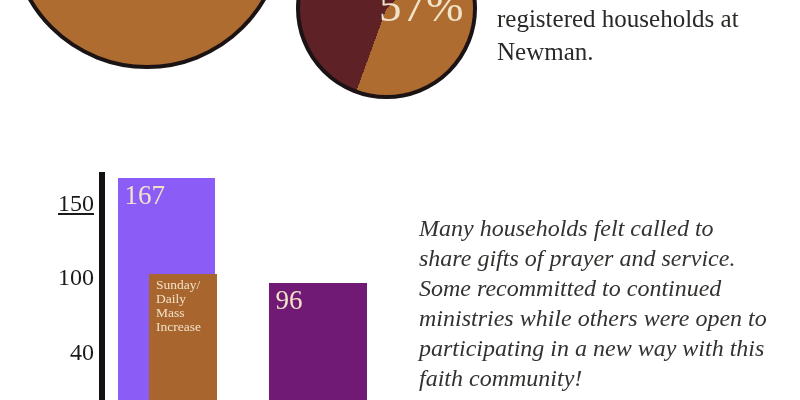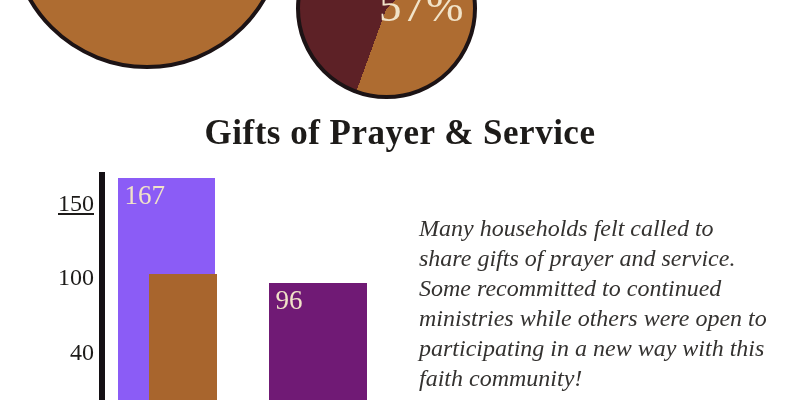--- a/index.html
+++ b/index.html
@@ -52,35 +52,39 @@
 <body>
 
 <div class="stage">
 
   <div class="pie pie-left" style="background: rgb(174, 108, 49); border-color: rgb(28, 19, 21);"></div>
 
   <div class="pie pie-right" style="border-color: rgb(28, 19, 21); background: conic-gradient(from 45deg, rgb(174, 108, 49) 0deg, rgb(174, 108, 49) 155deg, rgb(93, 33, 38) 155deg, rgb(93, 33, 38) 360deg);"></div>
 
   <div class="pie-label">57%</div>
 
+  <div class="caption">registered households at
+Newman.</div>
 
-  <h1 class="heading">Gifts of Prayer &amp; Service</h1>
 
   <div>
     <div class="axis"></div>
     <div id="yticks">
         <div class="ytick" style="top: 187.95px; text-decoration: underline;">150</div>
         <div class="ytick" style="top: 262.3px;">100</div>
         <div class="ytick" style="top: 336.65px;">40</div>
       </div>
     <div id="bars">
         <div class="bar" style="left: 117.5px; width: 97.5px; top: 177.671px; height: 222.329px; background: #8b5cf6; z-index: 1;">
           <div class="bar-value">167</div>
         </div>
         <div class="bar" style="left: 149px; width: 67.5px; top: 274.326px; height: 125.674px; background: rgb(168, 101, 45); z-index: 2;">
+          <div class="bar-sublabel">Sunday/
+Daily Mass
+Increase</div>
         </div>
         <div class="bar" style="left: 268.5px; width: 98px; top: 283.248px; height: 116.752px; background: #701a75; z-index: 1;">
           <div class="bar-value">96</div>
         </div>
       </div>
   </div>
 
   <div class="paragraph">Many households felt called to
 share gifts of prayer and service.
 Some recommitted to continued

